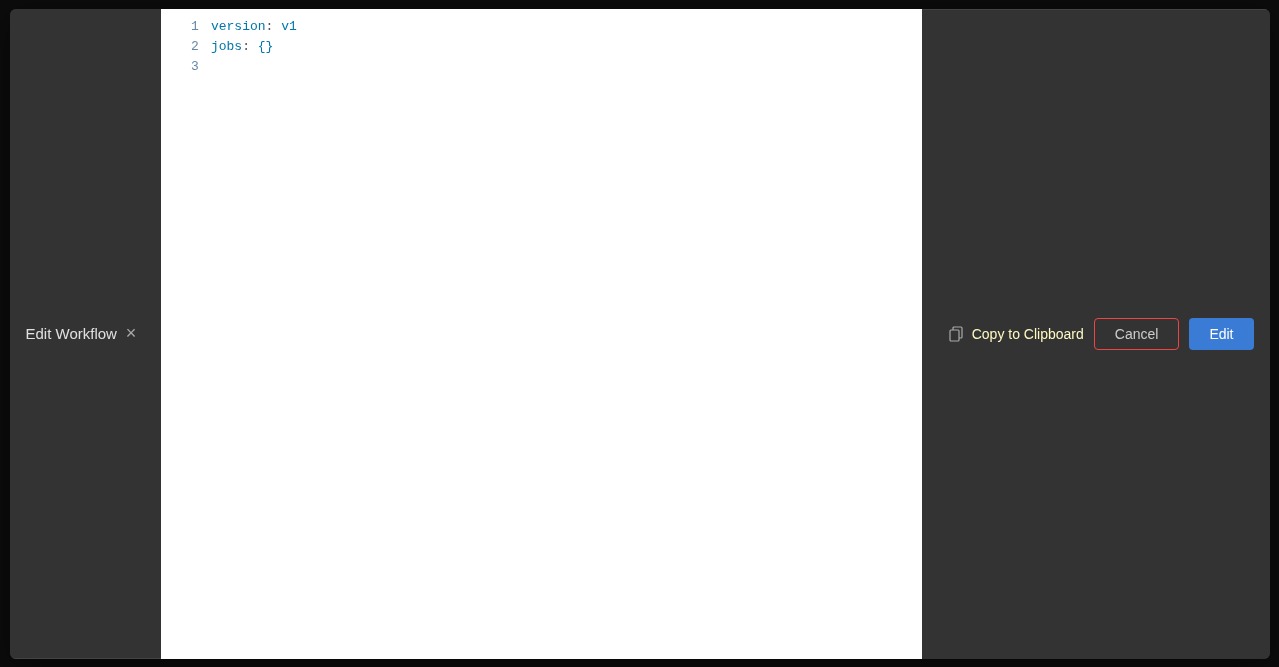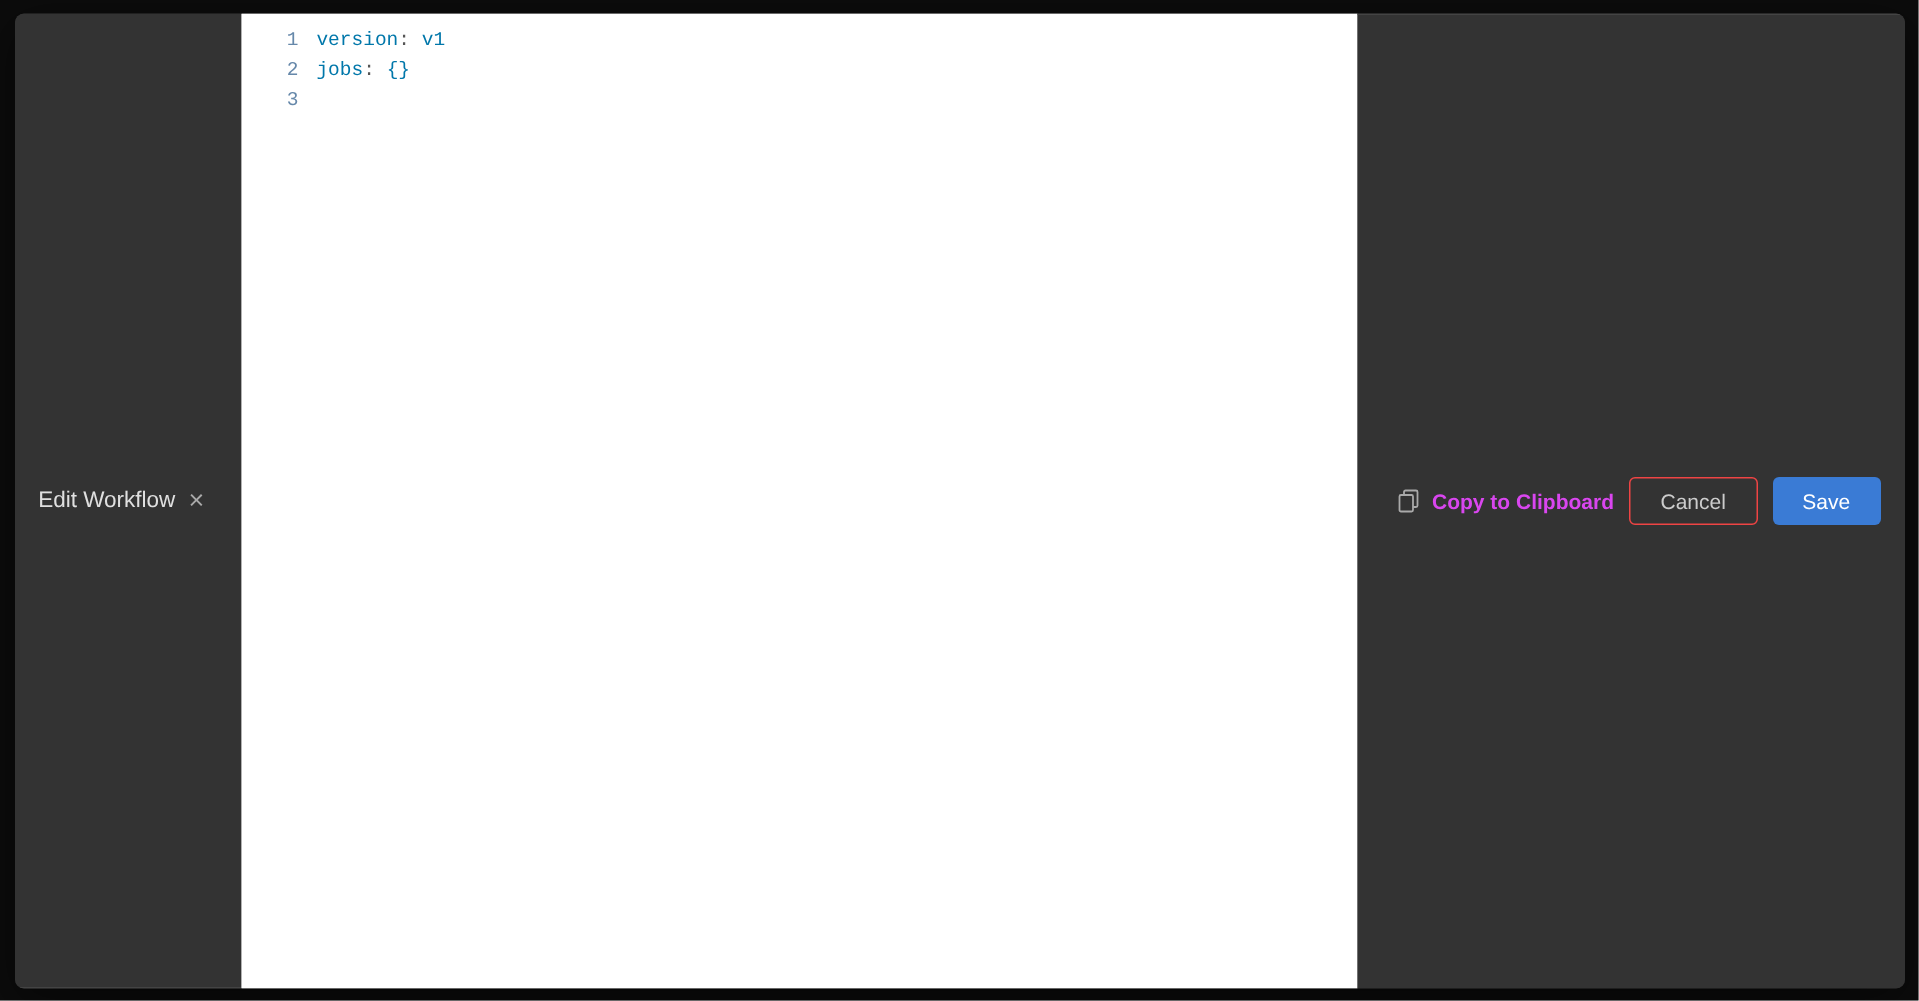--- a/index.html
+++ b/index.html
@@ -131,26 +131,25 @@
       border-top: 1px solid #444;
       flex-shrink: 0;
     }
 
     .copy-btn {
       display: flex;
       align-items: center;
       gap: 8px;
       background: none;
       border: none;
-      color: #d946ef;
+      color: #fef9c3;
       cursor: pointer;
       font-size: 14px;
       padding: 6px 10px;
       border-radius: 4px;
-      font-weight: bold;
     }
 
     .copy-icon {
       width: 16px;
       height: 16px;
       display: flex;
       align-items: center;
       justify-content: center;
     }
 
@@ -217,17 +216,17 @@
           <svg width="16" height="16" viewBox="0 0 16 16" fill="none" xmlns="http://www.w3.org/2000/svg">
             <rect x="5" y="1" width="9" height="11" rx="1" stroke="#aaa" stroke-width="1.2" fill="none"></rect>
             <rect x="2" y="4" width="9" height="11" rx="1" stroke="#aaa" stroke-width="1.2" fill="#333"></rect>
           </svg>
         </span>
         <span>Copy to Clipboard</span>
       </button>
 
       <div class="footer-right">
         <button class="btn-cancel">Cancel</button>
-        <button class="btn-save">Save</button>
+        <button class="btn-save">Edit</button>
       </div>
     </div>
   </div>
 </div>
 
 </body></html>

